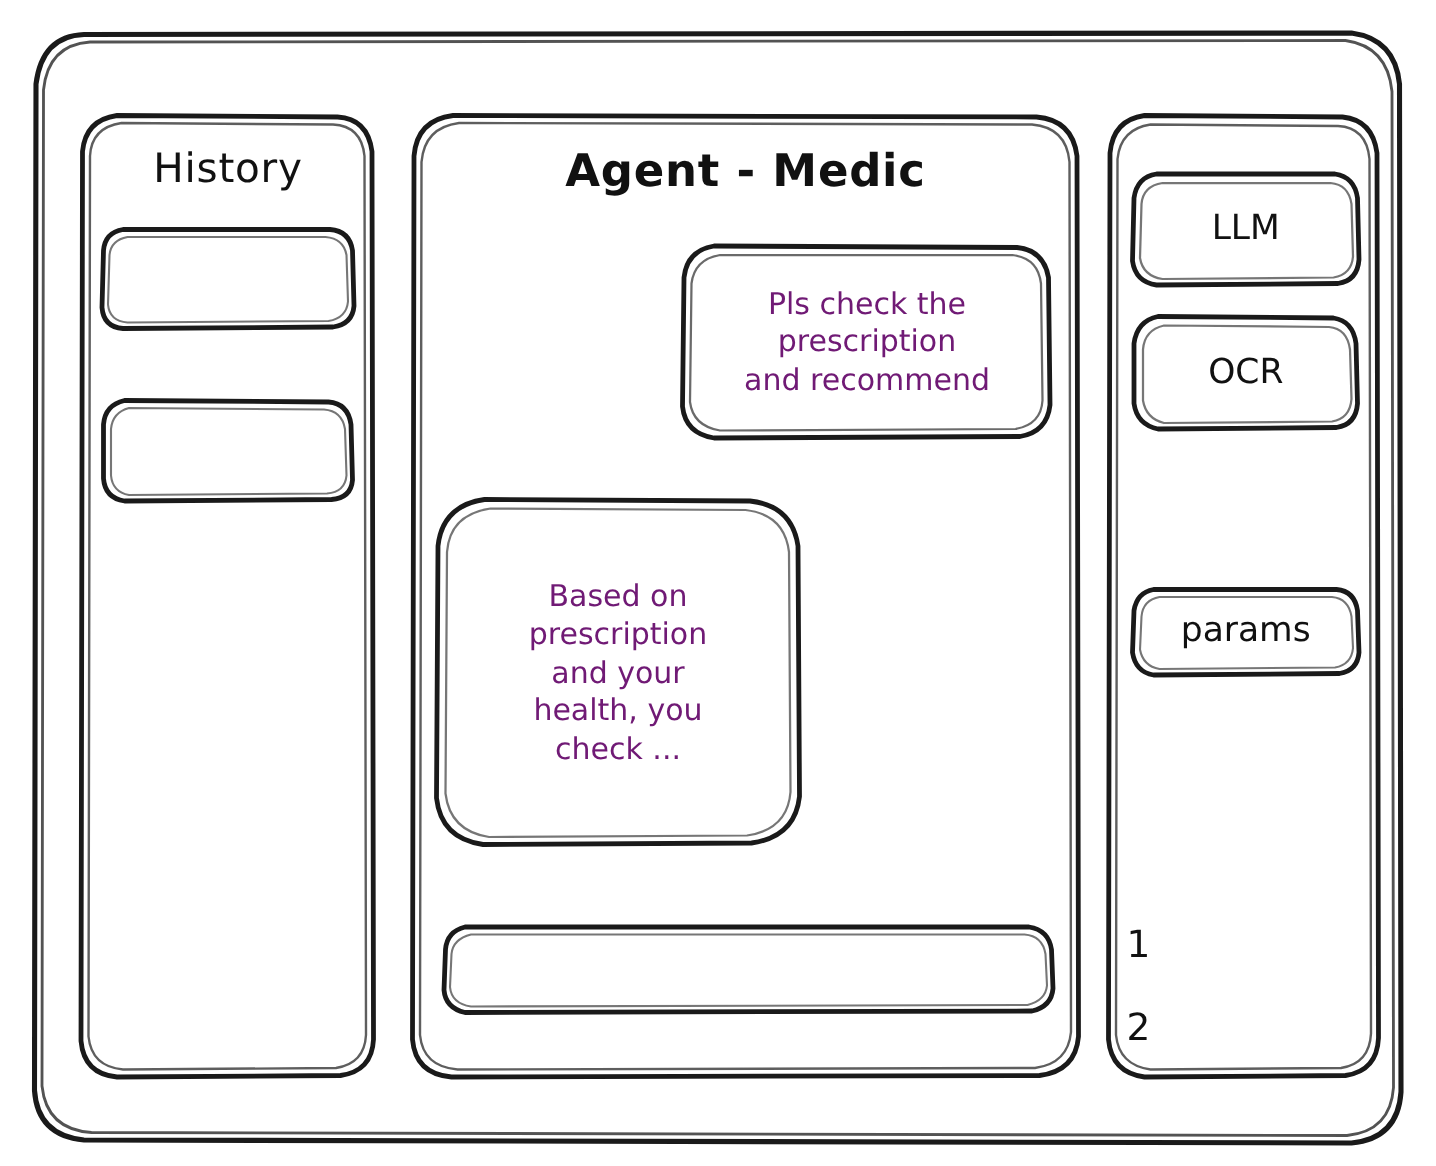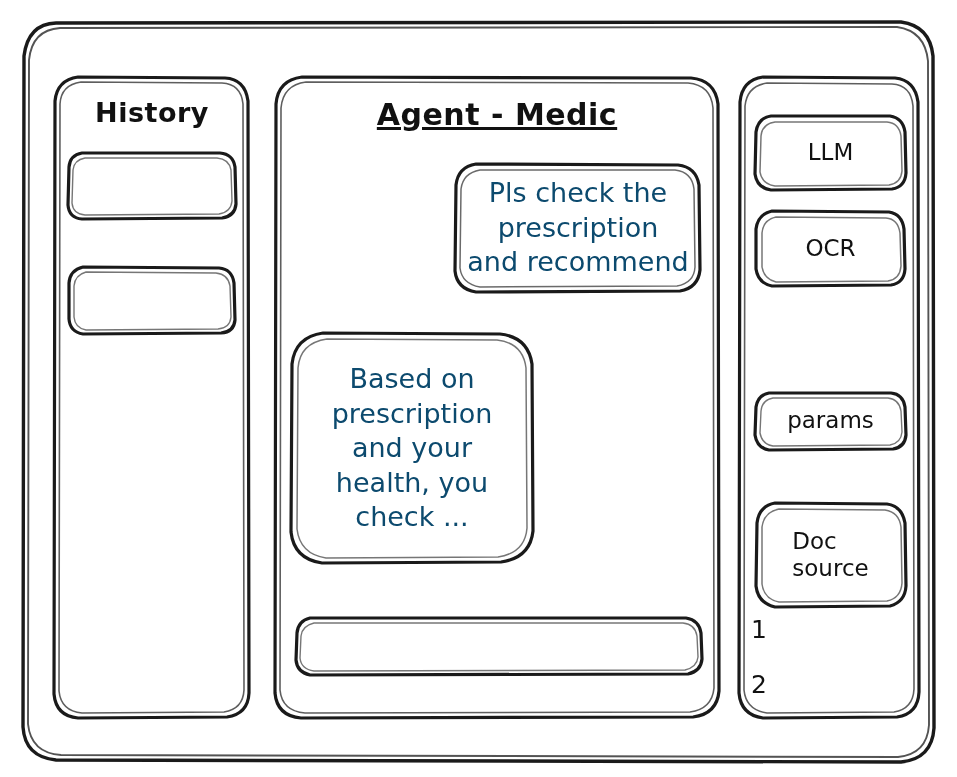--- a/index.html
+++ b/index.html
@@ -64,60 +64,59 @@
   
   #history-panel {
     left: 52px;
     top: 75px;
     width: 200px;
     height: 645px;
   }
   #history-title {
     top: 22px;
     font-size: 27px;
-    font-weight: 700;
+    font-weight: 400;
   }
   .history-item {
     left: 14px;
     width: 172px;
     height: 72px;
   }
   #history-item-1 { top: 75px; }
   #history-item-2 { top: 190px; }
 
   
   #chat-panel {
     left: 272px;
     top: 75px;
     width: 450px;
     height: 645px;
   }
   #chat-title {
     top: 22px;
     font-size: 30px;
     font-weight: 600;
-    text-decoration: underline;
   }
 
   .bubble {
     position: absolute;
   }
   .bubble .bubble-text {
     position: relative;
     z-index: 2;
     display: flex;
     flex-direction: column;
     justify-content: center;
     align-items: center;
     width: 100%;
     height: 100%;
     padding: 10px 12px;
-    font-size: 27px;
+    font-size: 20px;
     line-height: 1.28;
-    color: #0c4a6e;
+    color: #701a75;
     text-align: center;
     white-space: pre-line;
   }
 
   #user-bubble {
     left: 180px;
     top: 86px;
     width: 252px;
     height: 134px;
   }
@@ -298,30 +297,20 @@
     <div class="sketch tool-btn" id="tool-ocr">
       <div class="ink">
         <svg viewBox="0 0 155 80" preserveAspectRatio="none">
           <path d="M19 2 Q5 5 3 20 L3 60 Q5 74 19 77 L138 76 Q151 74 152 60 L151 20 Q149 5 136 3 Z" stroke-width="3.2"></path>
           <path d="M23 8 Q10 11 9 24 L9 58 Q11 70 23 73 L135 72 Q147 70 148 57 L147 24 Q145 10 133 9 Z" stroke-width="1.5" opacity="0.6"></path>
         </svg>
       </div>
       <div class="tool-text">OCR</div>
     </div>
 
-    <div class="sketch tool-btn" id="tool-doc">
-      <div class="ink">
-        <svg viewBox="0 0 155 110" preserveAspectRatio="none">
-          <path d="M22 3 Q6 6 4 23 L3 86 Q5 103 22 107 L137 106 Q152 102 153 86 L152 23 Q149 6 134 4 Z" stroke-width="3.2"></path>
-          <path d="M26 9 Q11 12 9 27 L9 84 Q11 99 26 102 L134 101 Q148 98 149 83 L148 27 Q146 12 132 10 Z" stroke-width="1.5" opacity="0.6"></path>
-        </svg>
-      </div>
-      <div class="tool-text">Doc
-source</div>
-    </div>
 
     <div class="doc-list-num" id="doc-num-1">
       <span>1</span>
     </div>
     <div class="doc-list-num" id="doc-num-2">
       <span>2</span>
     </div>
   </div>
 
 </div>

